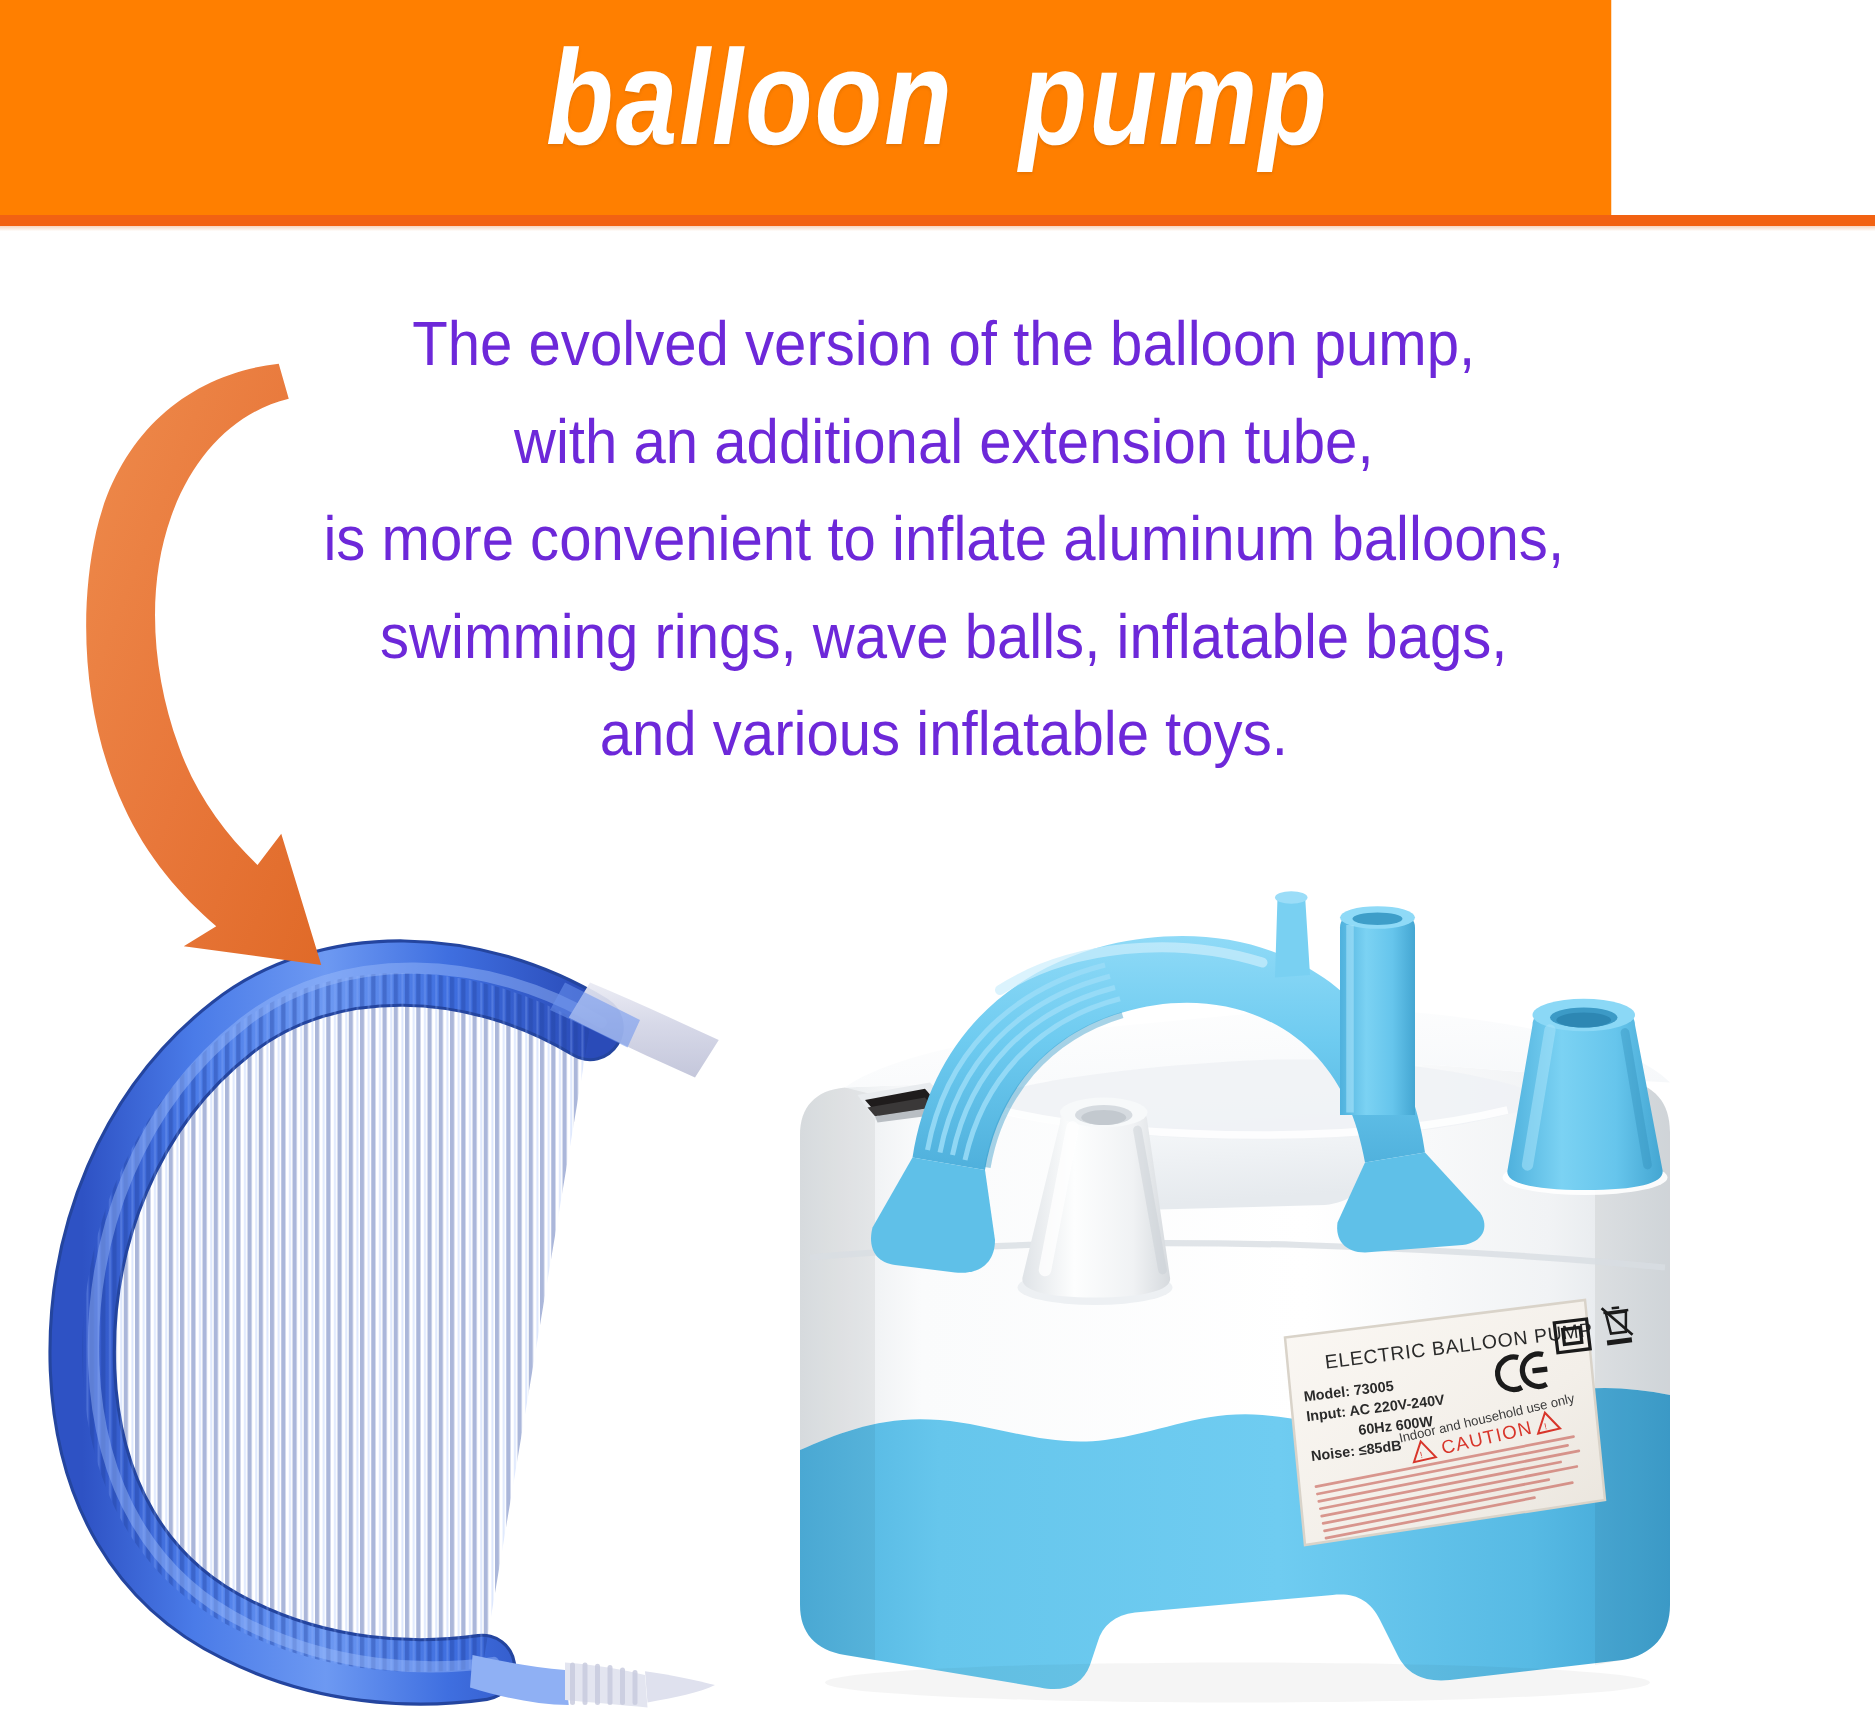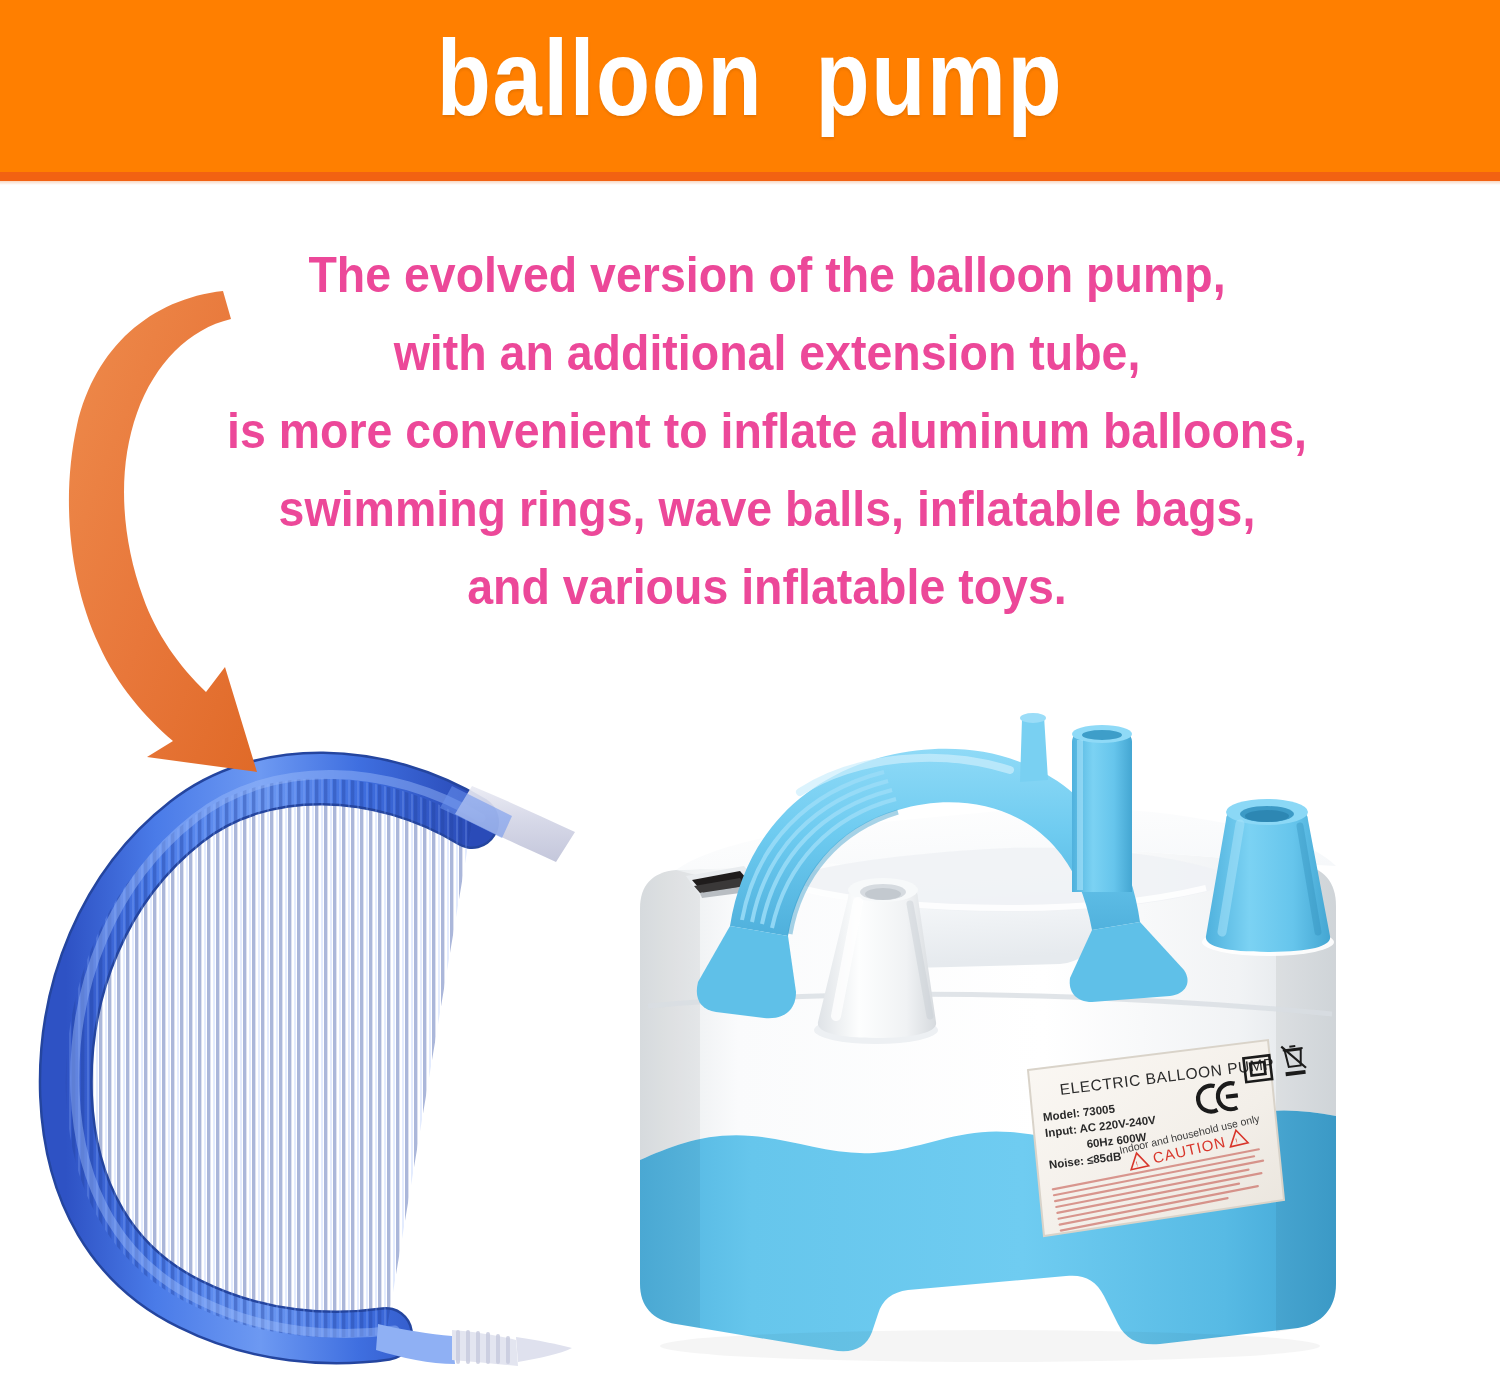--- a/index.html
+++ b/index.html
@@ -12,23 +12,24 @@
     height: 1388px;
     position: relative;
     overflow: hidden;
     font-family: "Liberation Sans", sans-serif;
   }
 
   
   #header-banner {
     position: absolute;
     left: 0; top: 0;
-    width: 1500px;
+    width: 1289px;
     height: 172px;
     background: #FF7F00;
+    font-style: italic;
   }
   #header-title {
     position: absolute;
     left: 0;
     top: 18px;
     width: 1500px;
     text-align: center;
     color: #ffffff;
     font-family: "Liberation Sans Narrow", "Liberation Sans", sans-serif;
     font-weight: bold;
@@ -51,27 +52,27 @@
     position: absolute;
     left: 0; top: 181px;
     width: 1500px;
     height: 4px;
     background: linear-gradient(to bottom, #f7d7c2, #ffffff);
   }
 
   
   #description-block {
     position: absolute;
-    left: 152px;
+    left: 140px;
     top: 236px;
     width: 1230px;
     text-align: center;
-    color: #ec4899;
+    color: #6d28d9;
     font-family: "Liberation Sans Narrow", "Liberation Sans", sans-serif;
-    font-weight: bold;
+    font-weight: normal;
     font-size: 50px;
     line-height: 78px;
     z-index: 5;
   }
   .desc-line {
     display: block;
     white-space: nowrap;
     transform: scaleX(0.93);
   }
 

